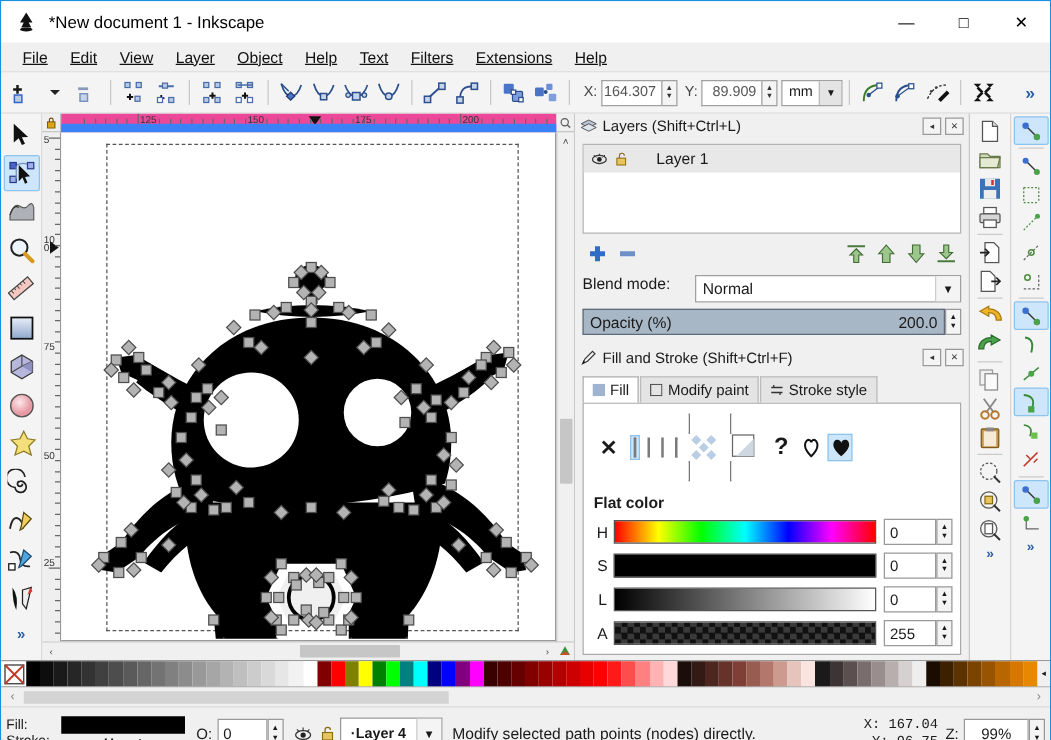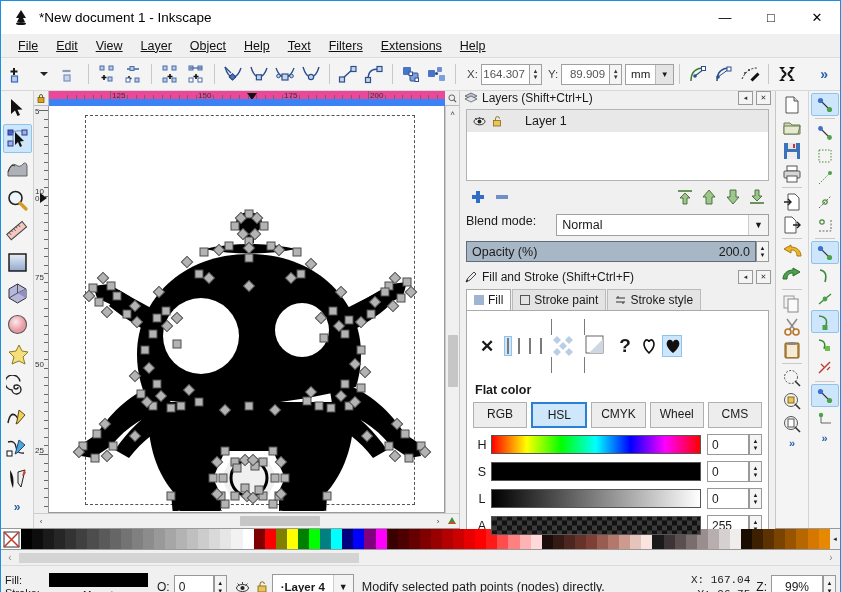--- a/index.html
+++ b/index.html
@@ -975,21 +975,21 @@
                 </svg>
             </span>
             <span>Fill</span>
           </div>
           <div class="tab">
             <span class="ic">
               <svg width="10" height="10" viewBox="0 0 10 10">
                   <rect x="0.5" y="0.5" width="9" height="9" fill="none" stroke="#555"></rect>
                 </svg>
             </span>
-            <span>Stroke paint</span>
+            <span>Modify paint</span>
           </div>
           <div class="tab">
             <span class="ic">
               <svg width="11" height="10" viewBox="0 0 11 10">
                   <path d="M1 3h9M1 7h9" stroke="#333" stroke-width="1.2"></path>
                   <path d="M3 1v2M8 7v2" stroke="#333"></path>
                 </svg>
             </span>
             <span>Stroke style</span>
           </div>
@@ -1036,27 +1036,20 @@
                   <path d="M7 15 C2 10 1 6 3 3 C5 0.5 7 3 7 4 C7 3 9 0.5 11 3 C13 6 12 10 7 15 Z" fill="none" stroke="#111" stroke-width="1.6"></path>
                 </svg>
             </span>
             <span class="sw-wrap sel" style="width:20px;text-align:center;">
               <svg width="16" height="16" viewBox="0 0 16 16">
                   <path d="M8 15 C2 10 0.5 6 2.5 3 C4.5 0.5 8 2.5 8 4.5 C8 2.5 11.5 0.5 13.5 3 C15.5 6 14 10 8 15 Z" fill="#111"></path>
                 </svg>
             </span>
           </div>
           <div class="flat-lbl">Flat color</div>
-          <div class="modetabs">
-            <span class="mt">RGB</span>
-            <span class="mt active">HSL</span>
-            <span class="mt">CMYK</span>
-            <span class="mt">Wheel</span>
-            <span class="mt">CMS</span>
-          </div>
 
           <div class="slider-row">
             <span class="sl-lab">H</span>
             <span class="sl-track" style="background:linear-gradient(to right,#ff0000,#ffff00,#00ff00,#00ffff,#0000ff,#ff00ff,#ff0000)"></span>
             <span class="sl-num">0</span>
             <span class="sl-spin">
                 <span>▲</span>
                 <span>▼</span>
               </span>
           </div>

